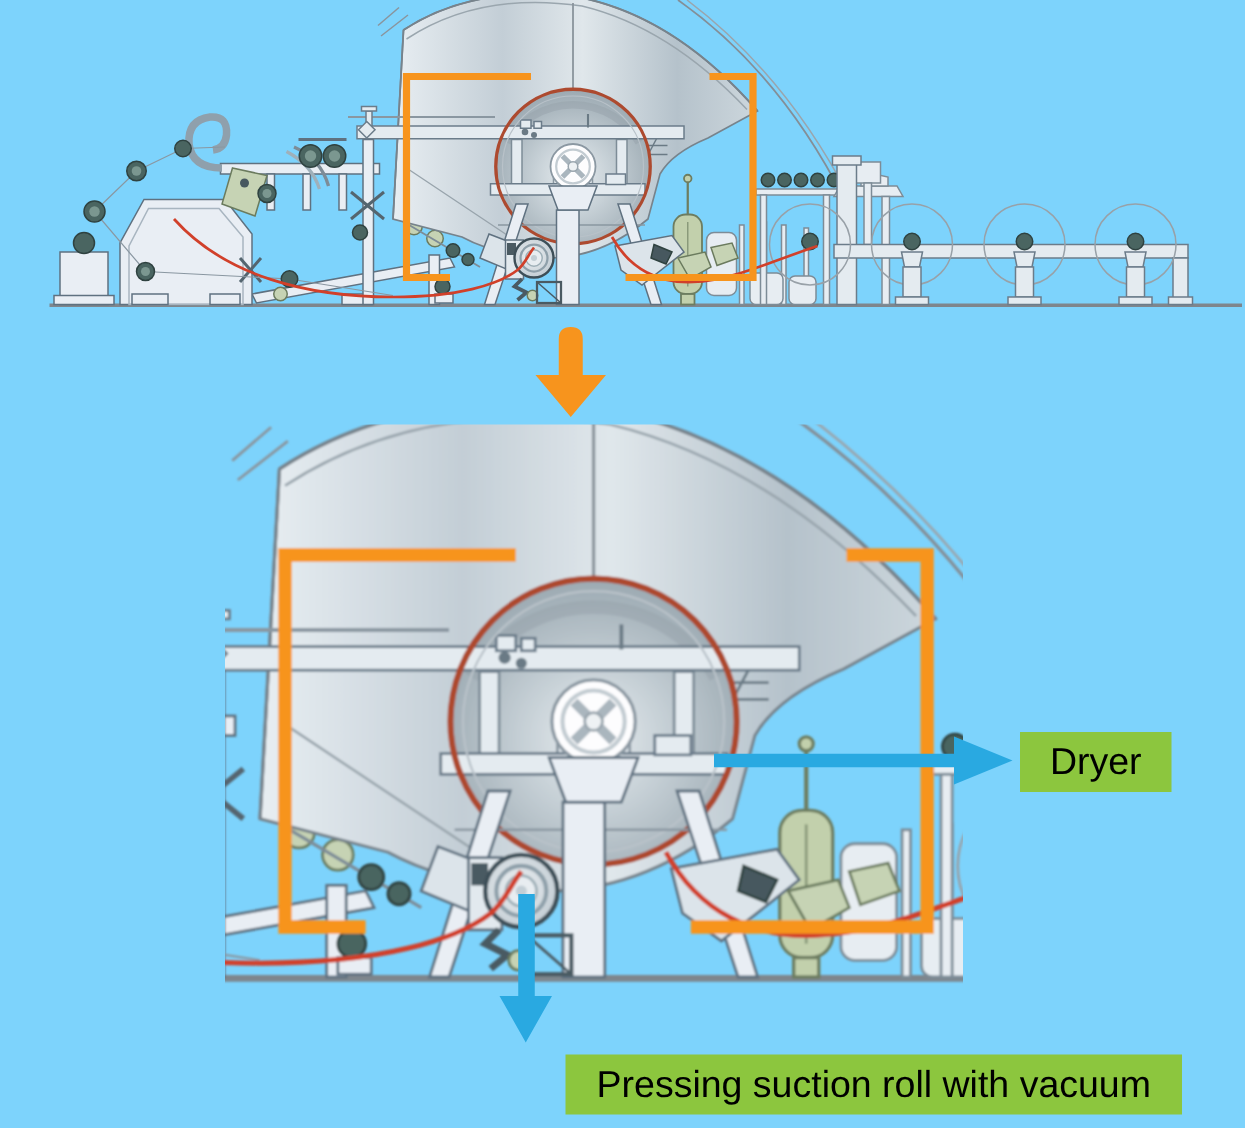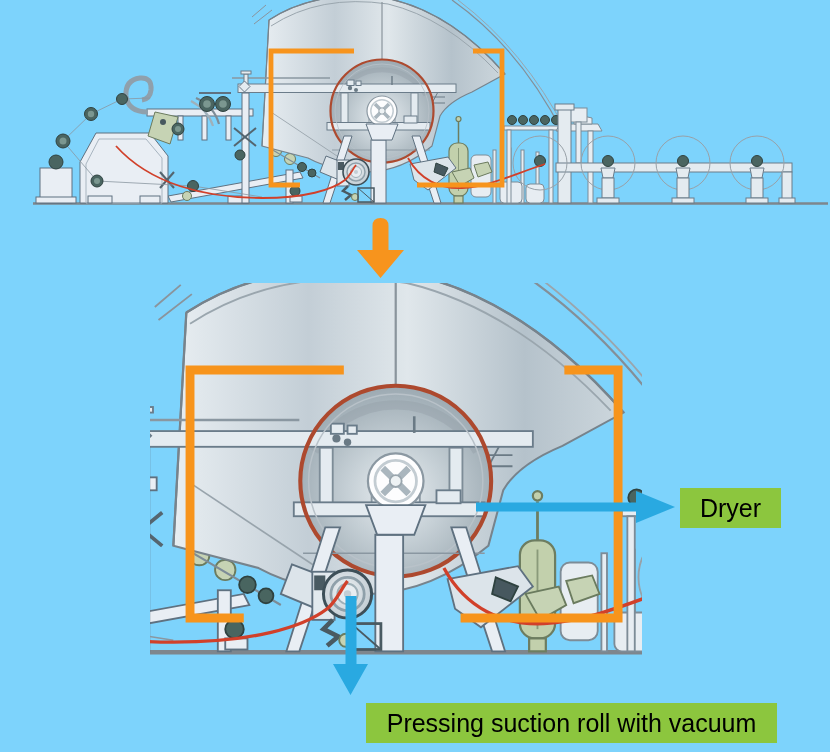--- a/index.html
+++ b/index.html
@@ -2,21 +2,21 @@
 <html><head>
 <meta charset="utf-8">
 <style>
   html,body{margin:0;padding:0;background:#fff;}
   .stage{position:relative;width:830px;height:752px;background:#7dd3fc;overflow:hidden;
          font-family:"Liberation Sans",sans-serif;}
   .abs{position:absolute;}
   .label{background:#8cc63e;color:#000;font-size:25px;line-height:40px;height:40px;
          text-align:center;white-space:nowrap;}
   #dryer-label{left:680px;top:488px;width:101px;}
-  #suction-label{left:366px;top:703px;width:411px;}
+  #suction-label{left:377px;top:703px;width:411px;}
   #top-svg{left:0;top:0;}
   #detail-svg{left:150px;top:283px;}
   #zoom-arrow{left:354px;top:214px;}
   #dryer-arrow{left:476px;top:490px;}
   #down-arrow{left:332px;top:596px;}
   svg{display:block;}
 </style>
 </head>
 <body>
 

